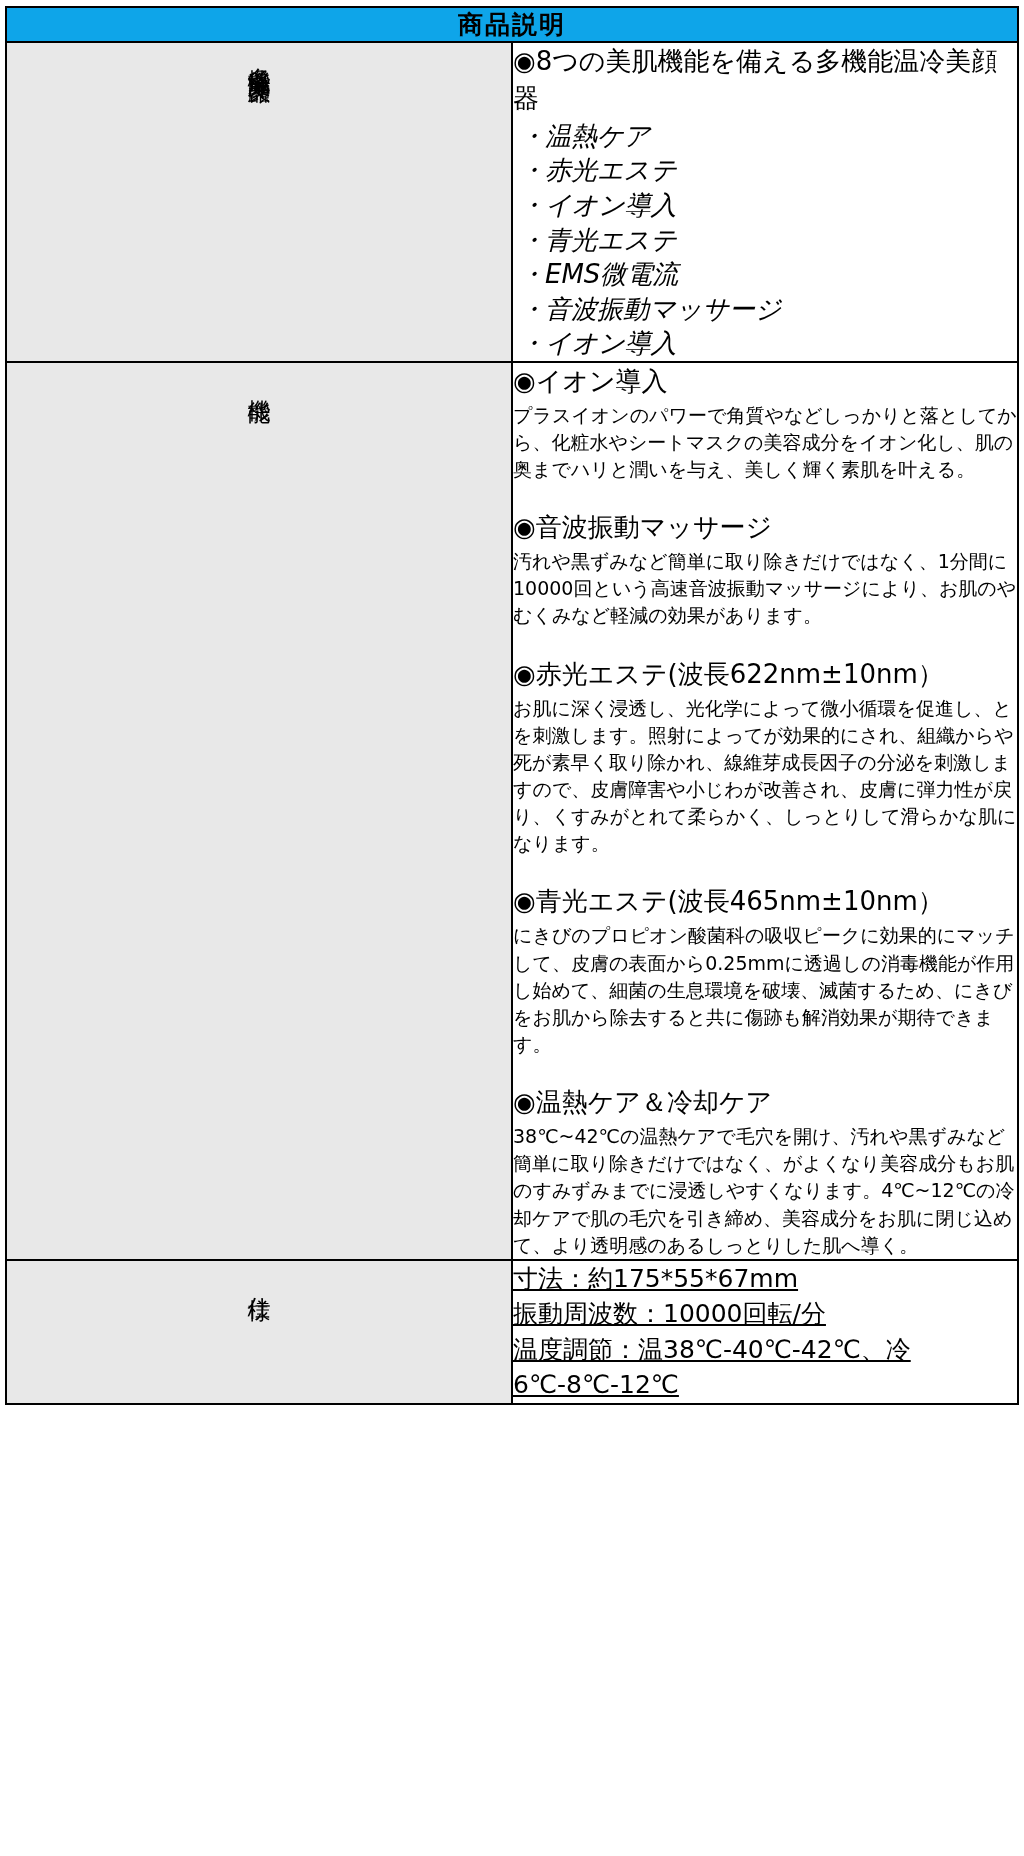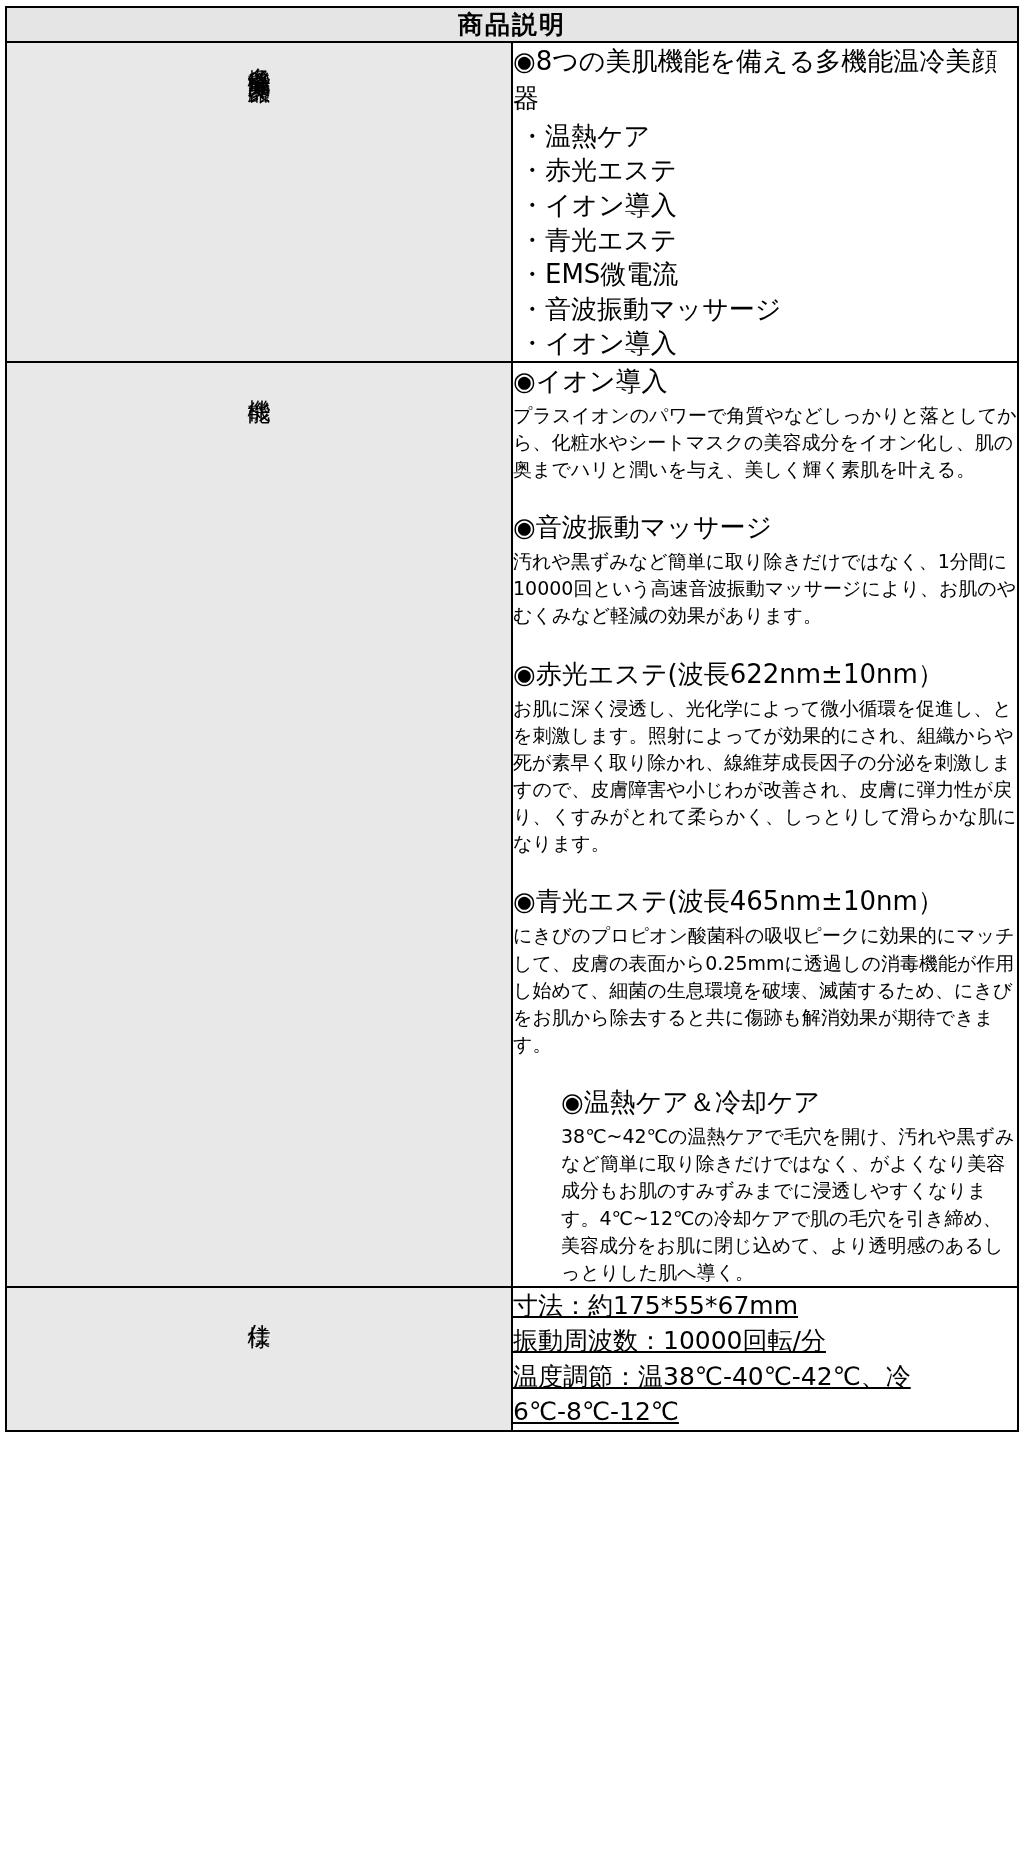--- a/index.html
+++ b/index.html
@@ -25,21 +25,21 @@
     margin: 0 auto;
     table-layout: fixed;
     border: 2px solid #000;
   }
   table.spec td, table.spec th {
     border: 2px solid #000;
     vertical-align: top;
     padding: 0;
   }
   .head-cell {
-    background: #e5e5e5;
+    background: #0ea5e9;
     text-align: center;
     font-weight: bold;
     font-size: 25px;
     padding: 6px 0 8px 0;
     letter-spacing: 2px;
   }
   .side-cell {
     background: #e8e8e8;
     width: 46px;
     text-align: center;
@@ -78,30 +78,30 @@
     font-size: 19px;
     line-height: 1.43;
     margin: 0 0 0 0;
     text-align: left;
   }
   .block {
     margin-bottom: 26px;
   }
   .block:last-child {
     margin-bottom: 0;
-    padding-left: 48px;
   }
   .spec-line {
     font-size: 25px;
     line-height: 1.42;
     margin: 0;
     text-decoration: underline;
   }
   .feat-list {
     margin: 0 0 0 0;
+    font-style: italic;
   }
 </style>
 </head>
 <body>
 
 <div class="page">
   <table class="spec">
     <tbody>
         <tr>
       <th class="head-cell" colspan="2">商品説明</th>

